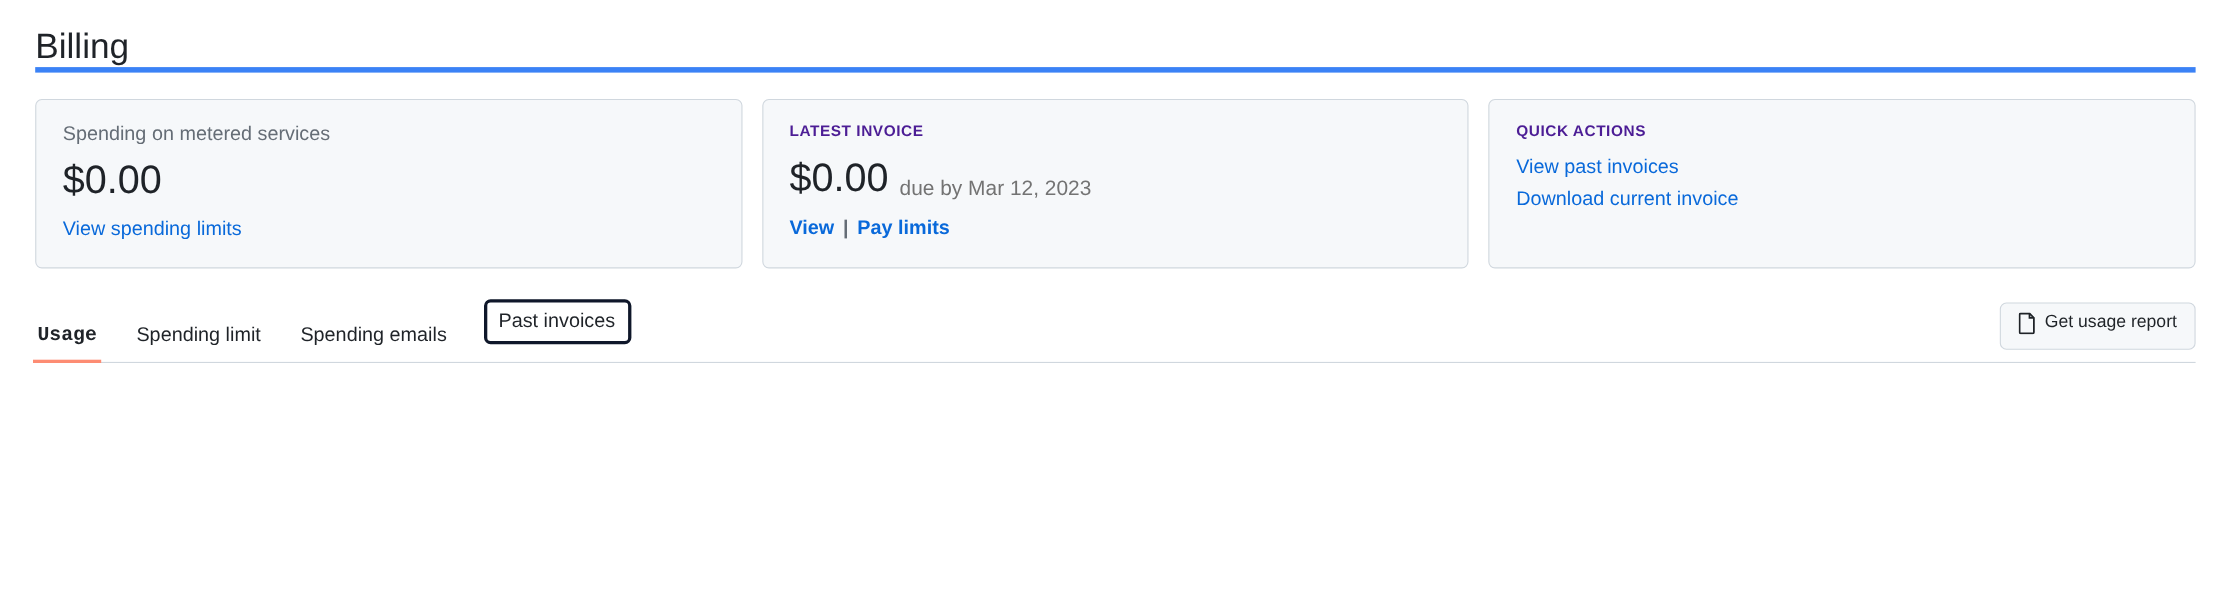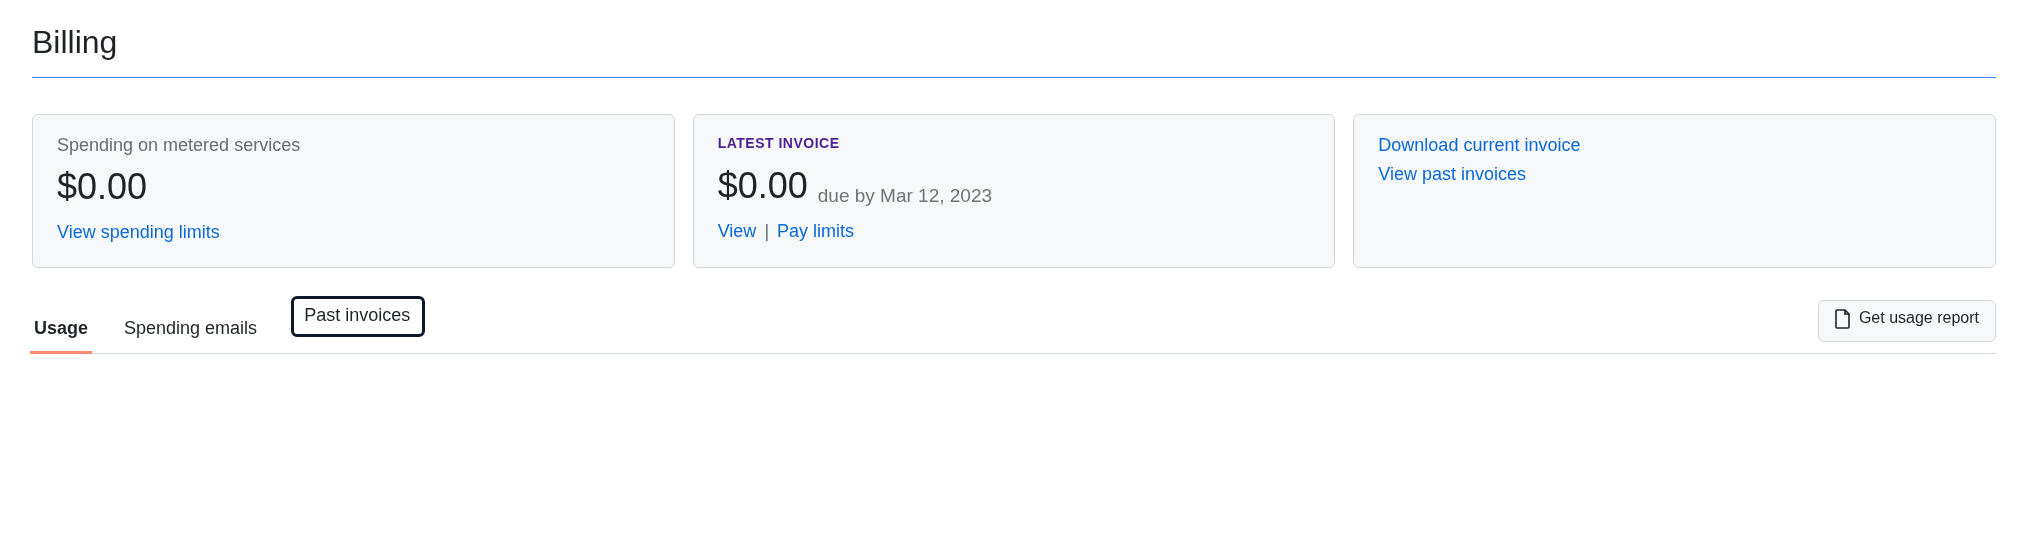--- a/index.html
+++ b/index.html
@@ -4,23 +4,22 @@
 <style>
   * { box-sizing: border-box; margin: 0; padding: 0; }
   body {
     font-family: -apple-system, BlinkMacSystemFont, "Segoe UI", Helvetica, Arial, sans-serif;
     background: #ffffff;
     color: #1f2328;
     padding: 24px 32px;
     width: 2028px;
   }
   .page-header {
-    border-bottom: 1px solid #3b82f6;
-    padding-bottom: 16px;
-    margin-bottom: 36px;
+    border-bottom: 5px solid #3b82f6;
+    margin-bottom: 24px;
   }
   .page-title {
     font-size: 32px;
     font-weight: 400;
     color: #1f2328;
   }
   .cards-row {
     display: flex;
     gap: 18px;
     margin-bottom: 28px;
@@ -58,21 +57,21 @@
   .due-by {
     font-size: 19px;
     color: #737373;
   }
   .link {
     font-size: 18px;
     color: #0969da;
     text-decoration: none;
     cursor: pointer;
   }
-  .link-row { display: flex; align-items: center; gap: 8px; }
+  .link-row { display: flex; align-items: center; gap: 8px; font-weight: bold; }
   .pipe { color: #656d76; font-size: 18px; }
   .quick-links a { display: block; margin-bottom: 8px; }
 
   .tabs-row {
     display: flex;
     align-items: center;
     border-bottom: 1px solid #d0d7de;
     position: relative;
   }
   .tabs {
@@ -83,20 +82,21 @@
   }
   .tab {
     font-size: 18px;
     color: #1f2328;
     padding: 10px 2px 14px 2px;
     cursor: pointer;
     position: relative;
   }
   .tab.active {
     font-weight: 600;
+    font-family: Liberation Mono, monospace;
   }
   .tab.active::after {
     content: "";
     position: absolute;
     left: -2px; right: -2px; bottom: -1px;
     height: 3px;
     background: #fd8c73;
   }
   .tab.highlighted {
     border: 3px solid #0f172a;
@@ -143,31 +143,33 @@
       <div class="due-by">due by Mar 12, 2023</div>
     </div>
     <div class="link-row">
       <a class="link">View</a>
       <span class="pipe">|</span>
       <a class="link">Pay limits</a>
     </div>
   </div>
 
   <div class="card">
+    <div class="card-label-caps">QUICK ACTIONS</div>
     <div class="quick-links">
+      <a class="link">View past invoices</a>
       <a class="link">Download current invoice</a>
-      <a class="link">View past invoices</a>
     </div>
   </div>
 
 </div>
 
 <div class="tabs-row">
   <div class="tabs">
     <div class="tab active">Usage</div>
+    <div class="tab">Spending limit</div>
     <div class="tab">Spending emails</div>
     <div class="tab highlighted">Past invoices</div>
   </div>
   <button class="usage-btn">
     <span>
       <svg class="file-icon" viewBox="0 0 16 20" fill="none" stroke="#1f2328" stroke-width="1.6">
         <path d="M2 1 h8 l4 4 v13 a1 1 0 0 1 -1 1 h-11 a1 1 0 0 1 -1 -1 v-16 a1 1 0 0 1 1 -1 z"></path>
         <path d="M10 1 v4 h4"></path>
       </svg>
     </span>

